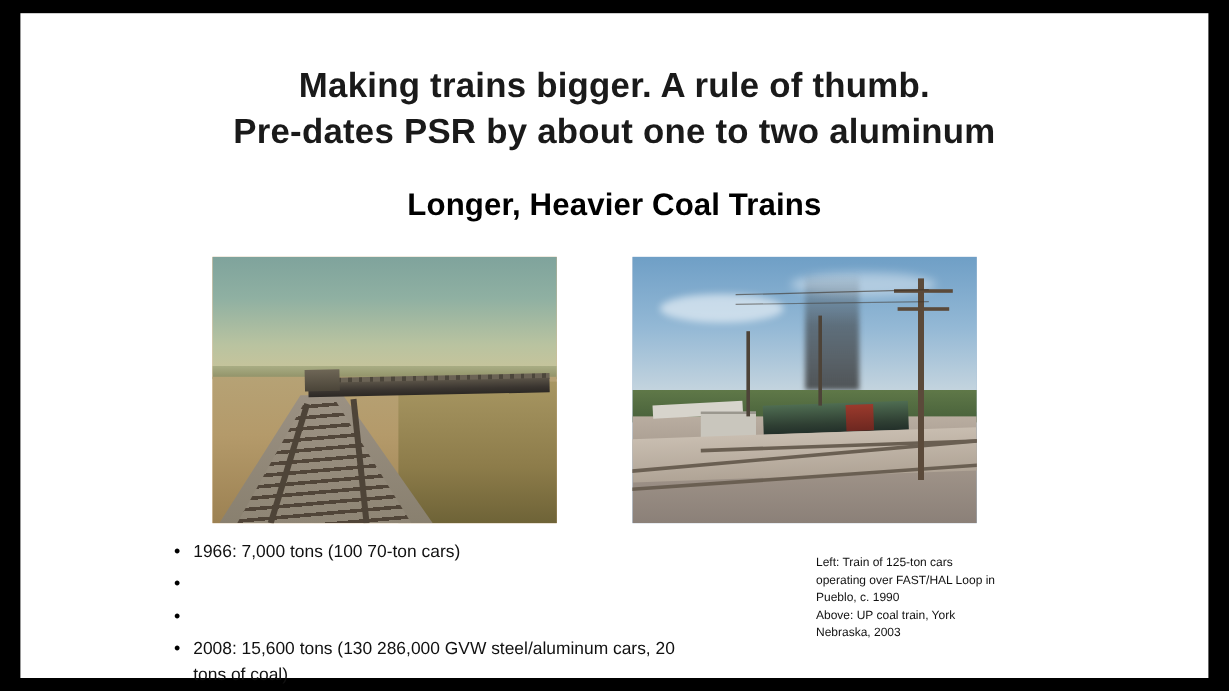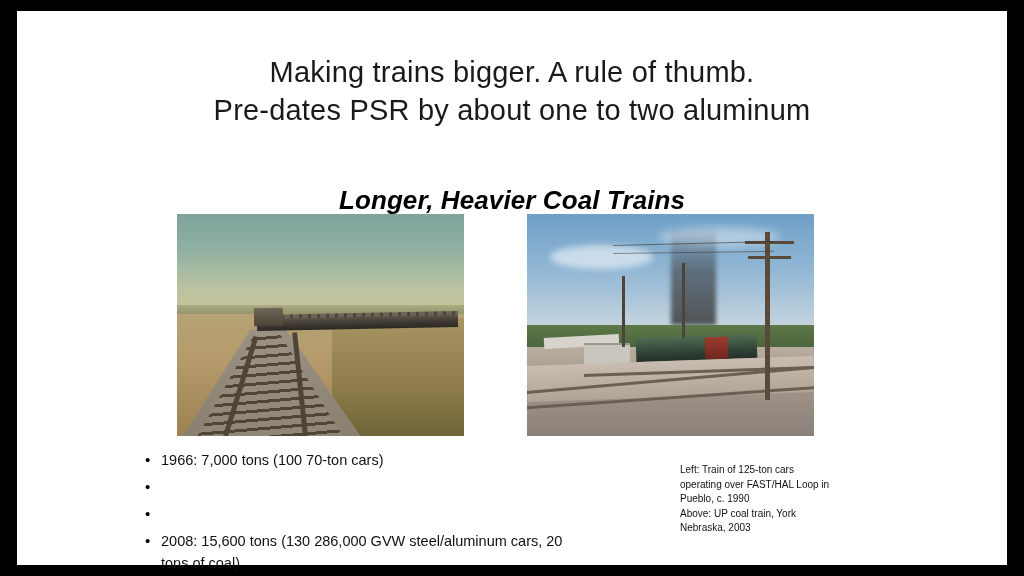--- a/index.html
+++ b/index.html
@@ -33,34 +33,33 @@
     left: 60px;
     top: 42px;
     width: 870px;
     text-align: center;
   }
   .title-line {
     font-family: "Liberation Sans", sans-serif;
     font-size: 29px;
     line-height: 38px;
     color: #1a1a1a;
-    font-weight: 400;
+    font-weight: 700;
     letter-spacing: 0.2px;
   }
   .subtitle {
     position: absolute;
     left: 60px;
-    top: 174px;
+    top: 144px;
     width: 870px;
     text-align: center;
     font-size: 26px;
     font-weight: bold;
     color: #000000;
     letter-spacing: 0.1px;
-    font-style: italic;
   }
 
   
   .photo-left {
     position: absolute;
     left: 160px;
     top: 203px;
     width: 287px;
     height: 222px;
     overflow: hidden;

